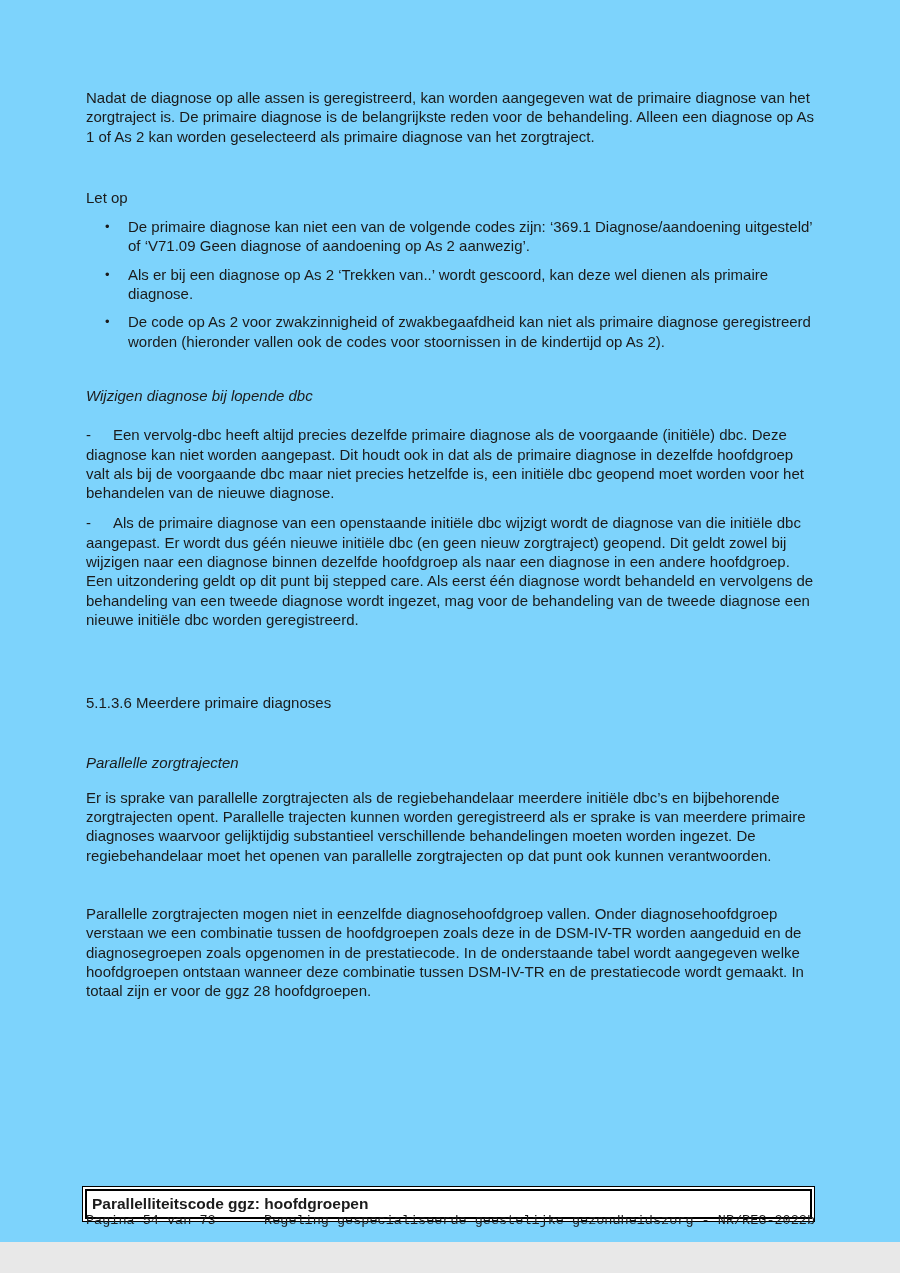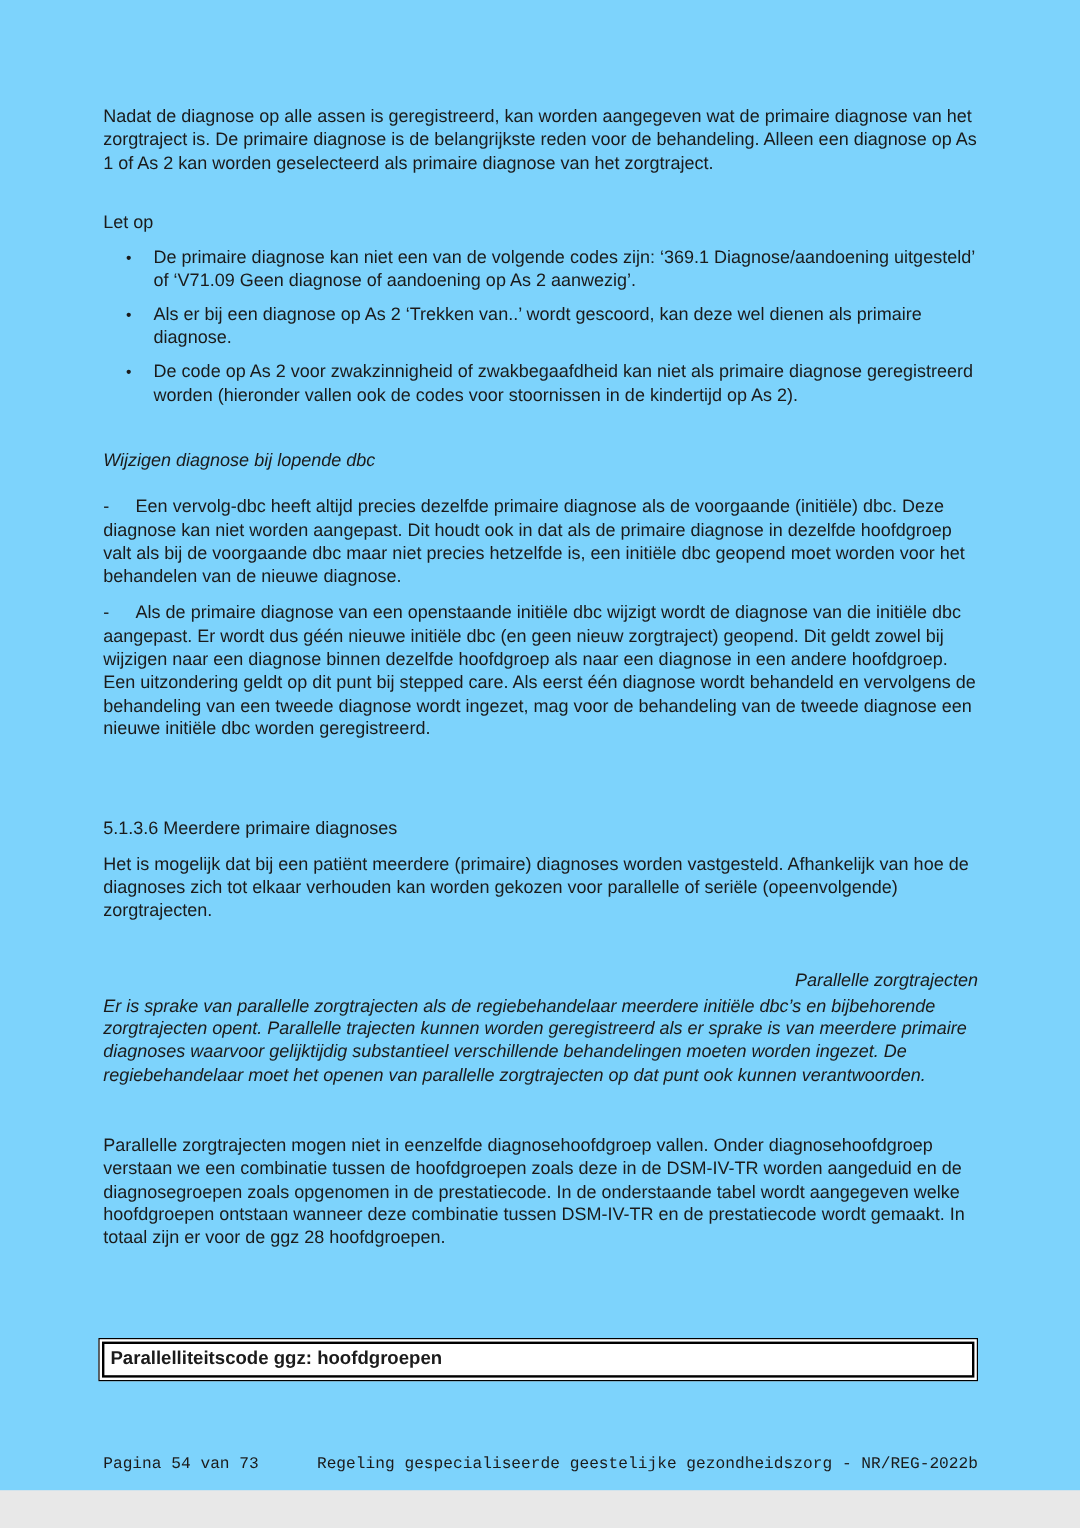--- a/index.html
+++ b/index.html
@@ -9,37 +9,37 @@
     background:#7dd3fc;
     font-family:"Liberation Sans","DejaVu Sans",sans-serif;
     font-size:15px;line-height:19.3px;
     color:#1b1b1b;
     overflow:hidden;
     margin:0 auto;
   }
   .content{position:absolute;left:86px;top:0;width:729px;}
   .content p{margin:0;}
   p.intro{margin-top:88px;}
-  p.plain-heading{margin-top:30px;}
+  p.plain-heading{margin-top:42px;}
   .bullet-list{margin-top:10px;}
   .bullet-item{display:flex;margin-bottom:9px;}
   .bullet-marker{flex:0 0 42px;padding-left:19px;box-sizing:border-box;font-size:13px;}
   .bullet-text{flex:1;}
   p.italic-heading{font-style:italic;}
   p.italic-heading.h1{margin-top:35px;}
-  p.italic-heading.h2{margin-top:40px;text-align:right;}
+  p.italic-heading.h2{margin-top:40px;}
   p.dash-para.d1{margin-top:20px;}
   p.dash-para.d2{margin-top:11px;}
   .dash-marker{display:inline-block;width:27px;}
   p.section-heading{margin-top:64px;}
   p.section-body{margin-top:10px;}
-  p.body-para.b1{margin-top:1px;font-style:italic;}
+  p.body-para.b1{margin-top:16px;}
   p.body-para.b2{margin-top:39px;}
   .header-box-outer{
-    position:absolute;left:82px;top:1115px;width:733px;
+    position:absolute;left:82px;top:1186px;width:733px;
     border:1px solid #000;padding:2px;box-sizing:border-box;
     background:#fff;
   }
   .header-box-inner{
     border:2px solid #000;
     padding:3px 5px 4px 5px;
     font-weight:bold;
     font-size:15.5px;
   }
   .footer{
@@ -74,21 +74,20 @@
     </div>
 
     <p class="italic-heading h1">Wijzigen diagnose bij lopende dbc</p>
 
     <p class="dash-para d1"><span class="dash-marker">-</span><span class="dash-text">Een vervolg-dbc heeft altijd precies dezelfde primaire diagnose als de voorgaande (initiële) dbc. Deze diagnose kan niet worden aangepast. Dit houdt ook in dat als de primaire diagnose in dezelfde hoofdgroep valt als bij de voorgaande dbc maar niet precies hetzelfde is, een initiële dbc geopend moet worden voor het behandelen van de nieuwe diagnose.</span></p>
 
     <p class="dash-para d2"><span class="dash-marker">-</span><span class="dash-text">Als de primaire diagnose van een openstaande initiële dbc wijzigt wordt de diagnose van die initiële dbc aangepast. Er wordt dus géén nieuwe initiële dbc (en geen nieuw zorgtraject) geopend. Dit geldt zowel bij wijzigen naar een diagnose binnen dezelfde hoofdgroep als naar een diagnose in een andere hoofdgroep. Een uitzondering geldt op dit punt bij stepped care. Als eerst één diagnose wordt behandeld en vervolgens de behandeling van een tweede diagnose wordt ingezet, mag voor de behandeling van de tweede diagnose een nieuwe initiële dbc worden geregistreerd.</span></p>
 
     <p class="section-heading">5.1.3.6 Meerdere primaire diagnoses</p>
 
-    <p class="section-body">Het is mogelijk dat bij een patiënt meerdere (primaire) diagnoses worden vastgesteld. Afhankelijk van hoe de diagnoses zich tot elkaar verhouden kan worden gekozen voor parallelle of seriële (opeenvolgende) zorgtrajecten.</p>
 
     <p class="italic-heading h2">Parallelle zorgtrajecten</p>
 
     <p class="body-para b1">Er is sprake van parallelle zorgtrajecten als de regiebehandelaar meerdere initiële dbc’s en bijbehorende zorgtrajecten opent. Parallelle trajecten kunnen worden geregistreerd als er sprake is van meerdere primaire diagnoses waarvoor gelijktijdig substantieel verschillende behandelingen moeten worden ingezet. De regiebehandelaar moet het openen van parallelle zorgtrajecten op dat punt ook kunnen verantwoorden.</p>
 
     <p class="body-para b2">Parallelle zorgtrajecten mogen niet in eenzelfde diagnosehoofdgroep vallen. Onder diagnosehoofdgroep verstaan we een combinatie tussen de hoofdgroepen zoals deze in de DSM-IV-TR worden aangeduid en de diagnosegroepen zoals opgenomen in de prestatiecode. In de onderstaande tabel wordt aangegeven welke hoofdgroepen ontstaan wanneer deze combinatie tussen DSM-IV-TR en de prestatiecode wordt gemaakt. In totaal zijn er voor de ggz 28 hoofdgroepen.</p>
 
   </div>
 
   <div class="header-box-outer">

